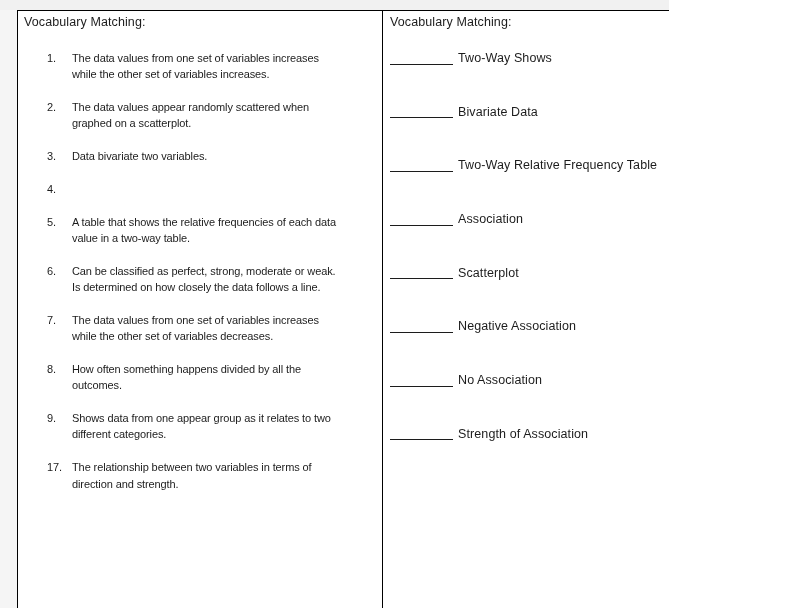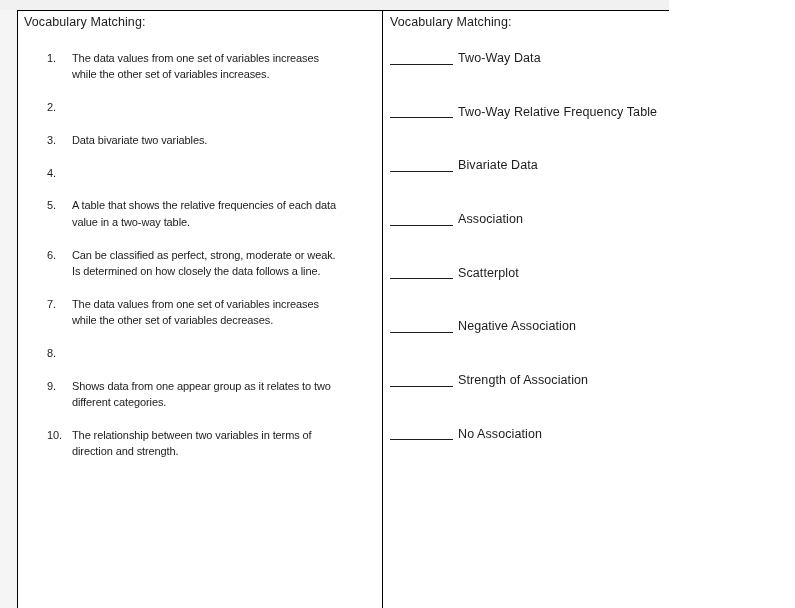--- a/index.html
+++ b/index.html
@@ -104,20 +104,22 @@
     <div class="cell cell-left">
       <div class="section-title">Vocabulary Matching:</div>
 
       <div class="def-item">
         <span class="def-num">1.</span>
         <span class="def-text">The data values from one set of variables increases
 while the other set of variables increases.</span>
       </div>
       <div class="def-item">
         <span class="def-num">2.</span>
+        <span class="def-text">The data values appear randomly scattered when
+graphed on a scatterplot.</span>
       </div>
       <div class="def-item">
         <span class="def-num">3.</span>
         <span class="def-text">Data bivariate two variables.</span>
       </div>
       <div class="def-item">
         <span class="def-num">4.</span>
       </div>
       <div class="def-item">
         <span class="def-num">5.</span>
@@ -129,40 +131,42 @@
         <span class="def-text">Can be classified as perfect, strong, moderate or weak.
 Is determined on how closely the data follows a line.</span>
       </div>
       <div class="def-item">
         <span class="def-num">7.</span>
         <span class="def-text">The data values from one set of variables increases
 while the other set of variables decreases.</span>
       </div>
       <div class="def-item">
         <span class="def-num">8.</span>
+        <span class="def-text">How often something happens divided by all the
+outcomes.</span>
       </div>
       <div class="def-item">
         <span class="def-num">9.</span>
         <span class="def-text">Shows data from one appear group as it relates to two
 different categories.</span>
       </div>
       <div class="def-item">
-        <span class="def-num">10.</span>
+        <span class="def-num">17.</span>
         <span class="def-text">The relationship between two variables in terms of
 direction and strength.</span>
       </div>
     </div>
 
     <div class="cell cell-right">
       <div class="section-title">Vocabulary Matching:</div>
 
-      <div class="match-row"><span class="blank"></span><span class="term">Two-Way Data</span></div>
+      <div class="match-row"><span class="blank"></span><span class="term">Two-Way Shows</span></div>
+      <div class="match-row"><span class="blank"></span><span class="term">Bivariate Data</span></div>
       <div class="match-row"><span class="blank"></span><span class="term">Two-Way Relative Frequency Table</span></div>
-      <div class="match-row"><span class="blank"></span><span class="term">Bivariate Data</span></div>
       <div class="match-row"><span class="blank"></span><span class="term">Association</span></div>
       <div class="match-row"><span class="blank"></span><span class="term">Scatterplot</span></div>
       <div class="match-row"><span class="blank"></span><span class="term">Negative Association</span></div>
+      <div class="match-row"><span class="blank"></span><span class="term">No Association</span></div>
       <div class="match-row"><span class="blank"></span><span class="term">Strength of Association</span></div>
-      <div class="match-row"><span class="blank"></span><span class="term">No Association</span></div>
     </div>
 
   </div>
 </div>
 
 </body></html>

